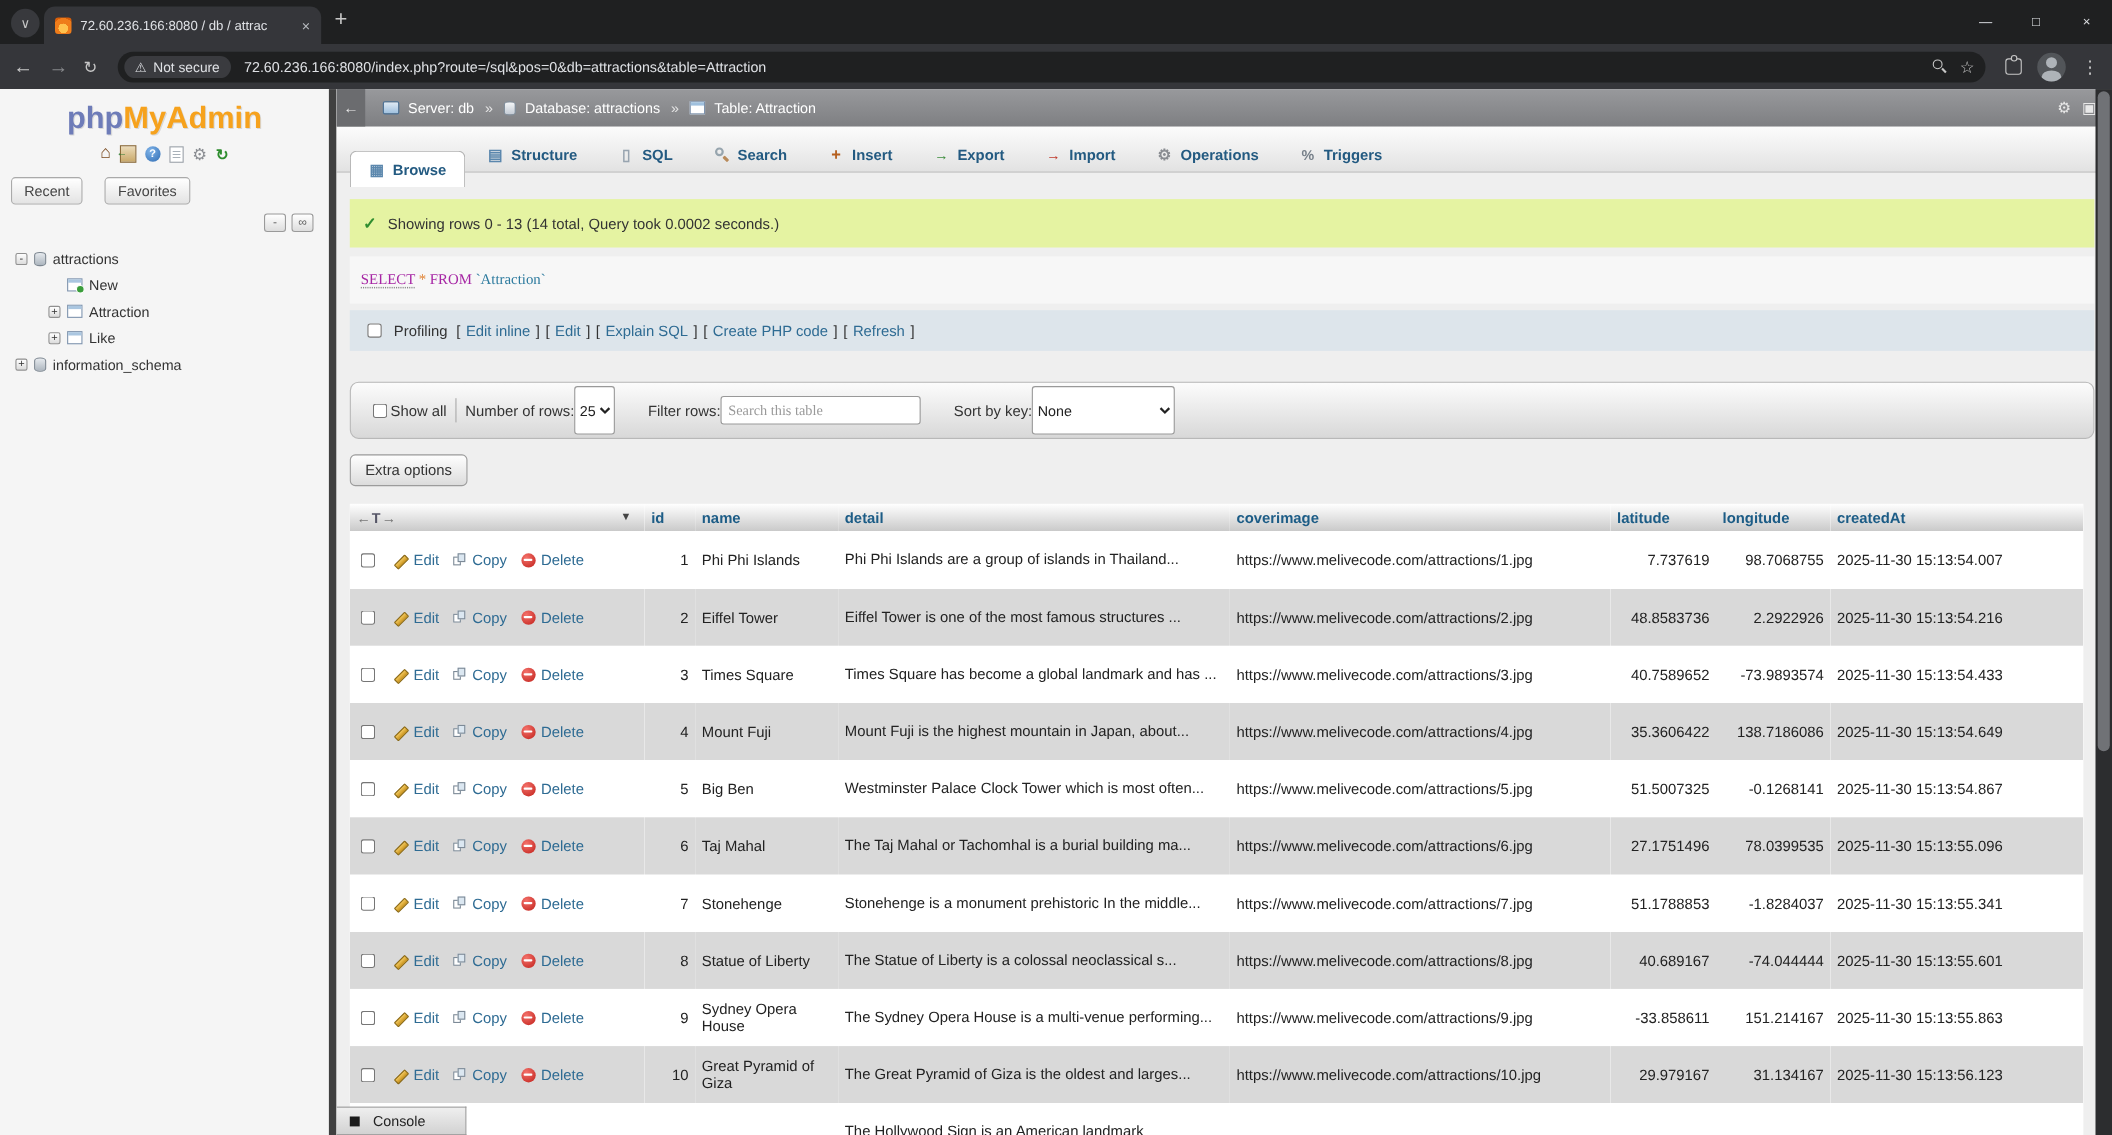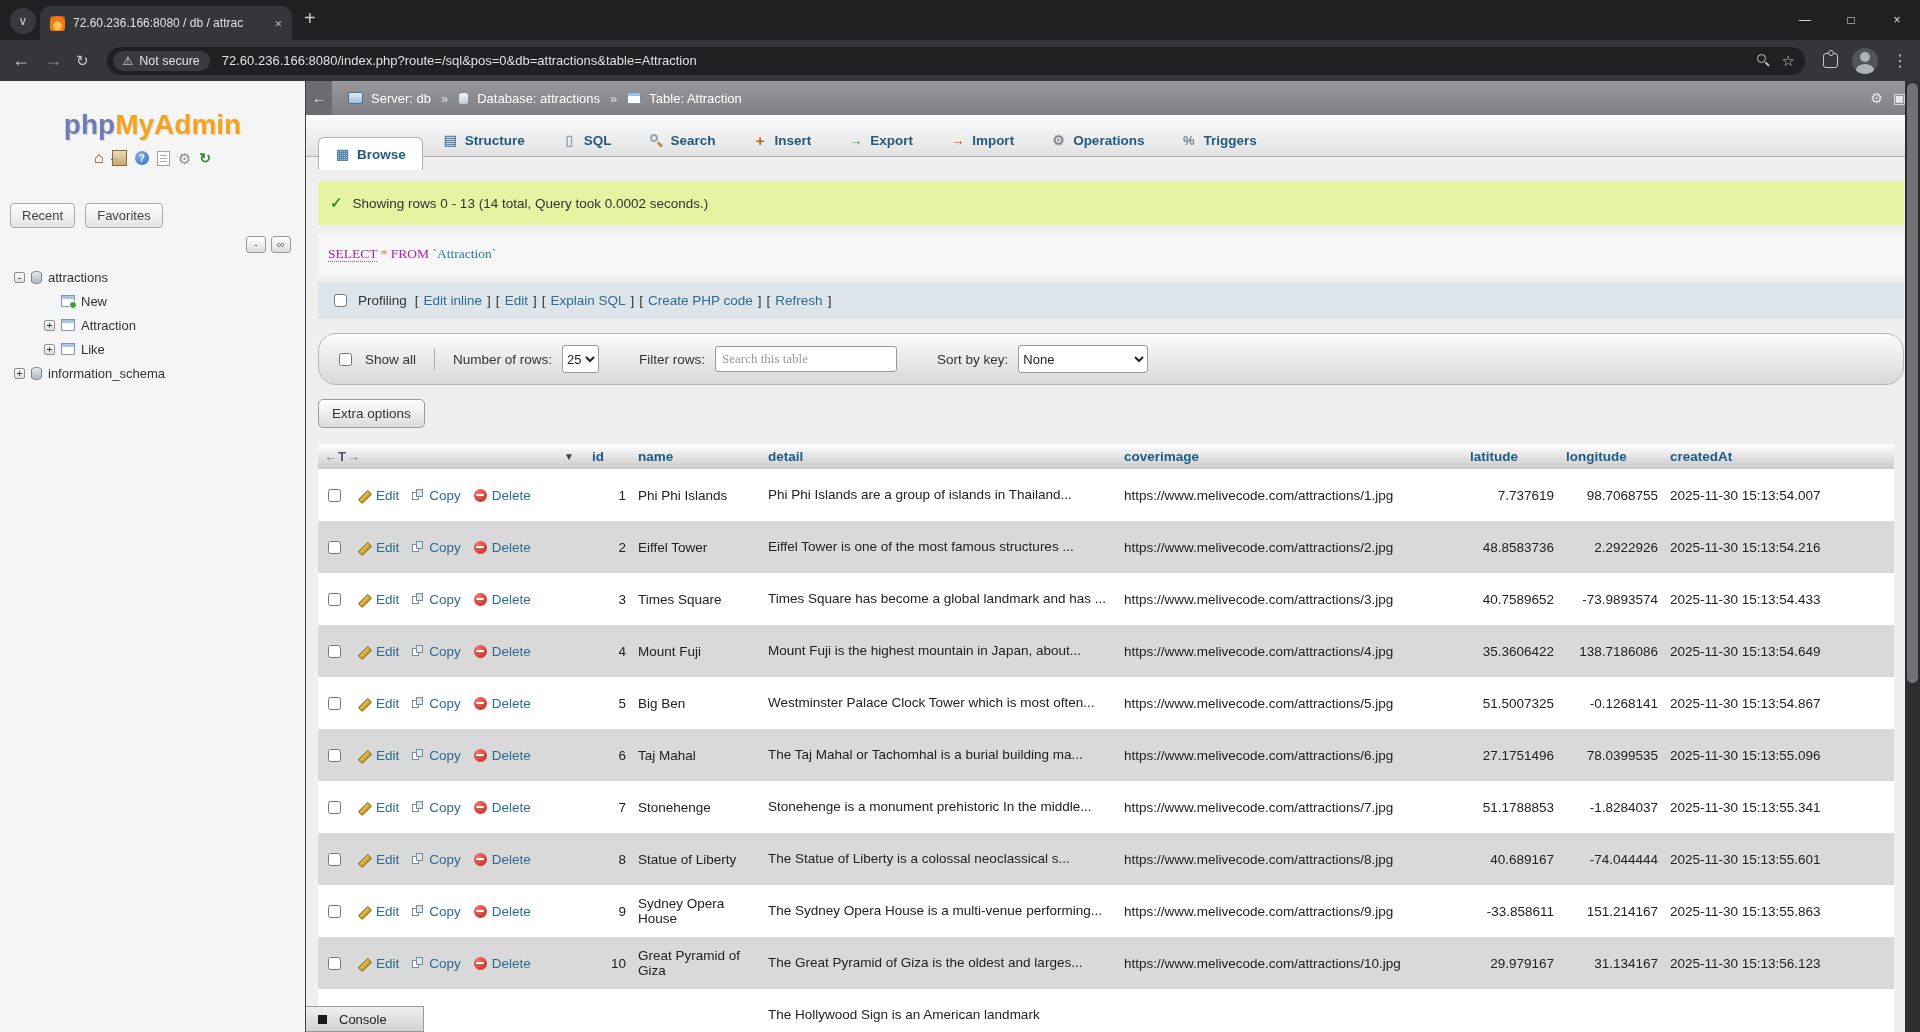--- a/index.html
+++ b/index.html
@@ -33,34 +33,34 @@
   .ext-puzzle::before{content:"";position:absolute;top:-4.5px;left:3.5px;width:4px;height:4px;border:1.5px solid #c7c7c7;border-radius:50%;background:#35363a}
   .avatar{width:26px;height:26px;border-radius:50%;background:#525559;position:relative;overflow:hidden}
   .avatar::before{content:"";position:absolute;left:8px;top:4px;width:10px;height:10px;border-radius:50%;background:#aeb3b8}
   .avatar::after{content:"";position:absolute;left:4px;top:16px;width:18px;height:12px;border-radius:50%;background:#aeb3b8}
   .menu-dots{color:#c7c7c7;font-size:16px}
 
   
   .app{display:flex;height:951px}
 
   
-  .sidebar{width:306px;min-width:306px;background:#f5f5f5;border-right:1px solid #404040;padding-top:28px;box-sizing:border-box;overflow:hidden}
+  .sidebar{width:306px;min-width:306px;background:#f5f5f5;border-right:7px solid #404040;padding-top:10px;box-sizing:border-box;overflow:hidden}
   .logo{text-align:center;font-size:28px;font-weight:bold;text-shadow:1px 1px 0 #d8d8d8}
   .logo .p1{color:#6e7cb8}
   .logo .p2{color:#f6a21d}
   .sb-icons{display:flex;justify-content:center;align-items:center;gap:8px;margin-top:8px;height:18px}
   .si-home{color:#7a4a1f;font-size:16px;line-height:16px}
   .si-exit{width:13px;height:14px;background:linear-gradient(#ecdcba,#c9a96a);border:1px solid #8a6a3a;position:relative}
   .si-exit::after{content:"←";color:#2e7d32;font-size:10px;font-weight:bold;position:absolute;left:-4px;top:1px}
   .si-help{width:14px;height:14px;border-radius:50%;background:radial-gradient(circle at 35% 30%,#7fb3e8,#2f6cb3);color:#fff;font-size:10px;font-weight:bold;display:flex;align-items:center;justify-content:center}
   .si-doc{width:11px;height:13px;background:#fff;border:1px solid #9aa0a8;position:relative}
   .si-doc::after{content:"";position:absolute;left:2px;top:3px;right:2px;height:7px;background:repeating-linear-gradient(#a8b0b8 0 1px,transparent 1px 3px)}
   .si-gear{color:#8a8d92;font-size:15px;line-height:15px}
   .si-refresh{color:#2e8d2e;font-size:14px;font-weight:bold;line-height:14px}
-  .sb-tabs{display:flex;gap:10px;margin:36px 0 0 10px}
+  .sb-tabs{display:flex;gap:20px;margin:12px 0 0 10px}
   .sbtab{border:1px solid #aaa;border-radius:4px;background:linear-gradient(#fff,#e3e3e3);padding:4px 11px;font-size:13px;color:#444;font-family:inherit}
   .panel-btns{display:flex;justify-content:flex-end;gap:5px;margin:8px 14px 0 0}
   .pbtn{width:20px;height:17px;border:1px solid #9a9a9a;border-radius:3px;background:linear-gradient(#fff,#ddd);font-size:11px;line-height:15px;text-align:center;color:#666;box-sizing:border-box}
   .tree{margin-top:12px;font-size:13px;color:#333}
   .treerow{display:flex;align-items:center;gap:6px;height:24px;box-sizing:border-box}
   .exp{width:11px;height:11px;min-width:11px;border:1px solid #909090;border-radius:2px;background:linear-gradient(#fefefe,#dcdcdc);font-size:10px;line-height:9px;text-align:center;color:#333;box-sizing:border-box}
   .expspacer{width:11px;min-width:11px;height:11px}
   .icon-db{width:11px;height:13px;min-width:11px;background:linear-gradient(#e6eaee,#adb6bf);border:1px solid #7d8791;border-radius:5px/3px;box-sizing:border-box}
   .icon-table{width:14px;height:12px;min-width:14px;background:#fff;border:1px solid #7e93ad;position:relative;box-sizing:border-box}
   .icon-table::before{content:"";position:absolute;left:0;right:0;top:0;height:3px;background:#aac6e0}
@@ -97,24 +97,24 @@
   .notice{height:44px;background:#e5f3a2;display:flex;align-items:center;gap:10px;padding:0 12px;font-size:13.5px;color:#333}
   .check{color:#2f8d2f;font-weight:bold;font-size:15px}
   .sqlblock{margin-top:8px;background:#f7f7f7;padding:13px 10px 14px;font-family:Liberation Serif, serif;font-size:13.5px}
   .kw{color:#a626a4}
   .kw-u{text-decoration:underline dotted #888;text-underline-offset:3px}
   .star-tok{color:#e08030}
   .idtok{color:#2c7a9e}
   .profiling{margin-top:6px;background:#dde5eb;height:37px;display:flex;align-items:center;gap:8px;padding:0 12px;font-size:13.5px;color:#333}
   .plink{color:#2e6b93;text-decoration:none}
   .pbr{color:#333}
-  .controls{margin-top:14px;height:52px;border:1px solid #b8b8b8;border-radius:18px;background:linear-gradient(#fcfcfc,#d8d8d8);display:flex;align-items:center;gap:10px;padding:0 16px;font-size:13.5px;color:#333;box-sizing:border-box}
+  .controls{margin-top:28px;height:52px;border:1px solid #b8b8b8;border-radius:8px;background:linear-gradient(#fcfcfc,#d8d8d8);display:flex;align-items:center;gap:0;padding:0 16px;font-size:13.5px;color:#333;box-sizing:border-box}
   .vdiv{width:1px;height:22px;background:#aaa;margin:0 8px}
   .gap30{margin-left:30px}
-  select{font-family:inherit;font-size:13px;height:28px;border:1px solid #999;background:#fff;border-radius:3px;color:#222}
+  select{font-family:inherit;font-size:13px;height:44px;border:1px solid #999;background:#fff;border-radius:3px;color:#222}
   .filter-input{height:24px;width:168px;border:1px solid #999;border-radius:3px;padding:0 6px;font-size:13px;font-family:Liberation Serif, serif;color:#333;background:#fff}
   .filter-input::placeholder{color:#999}
   .extra-btn{margin-top:14px;padding:6px 13px;border:1px solid #9c9c9c;border-radius:5px;background:linear-gradient(#fefefe,#dcdcdc);font-size:13.5px;color:#333;font-family:Liberation Sans, sans-serif;display:inline-block}
 
   .datatable{margin-top:16px;border-collapse:collapse;table-layout:fixed;width:1576px;font-size:13.5px;color:#222;background:#fff}
   .datatable th{background:linear-gradient(#ffffff,#c9c9c9);color:#1c5c86;font-weight:bold;text-align:left;padding:4px 6px;height:25px;box-sizing:border-box;overflow:hidden;white-space:nowrap}
   .datatable td{padding:4px 6px;box-sizing:border-box;vertical-align:middle;overflow:hidden}
   .datatable tbody tr{height:52px}
   .datatable tbody tr:nth-child(even){background:#d9d9d9}
   .rowactions{display:flex;align-items:center;gap:13px}

